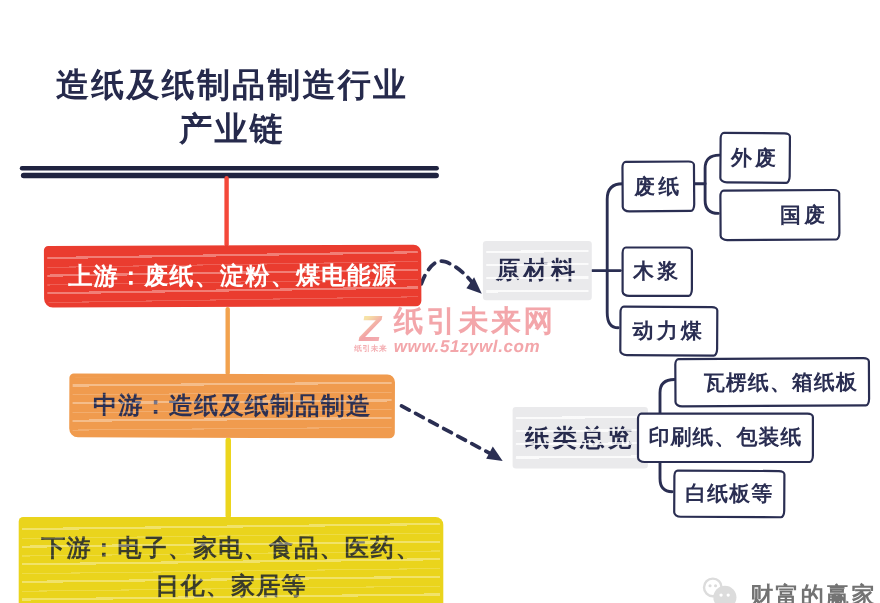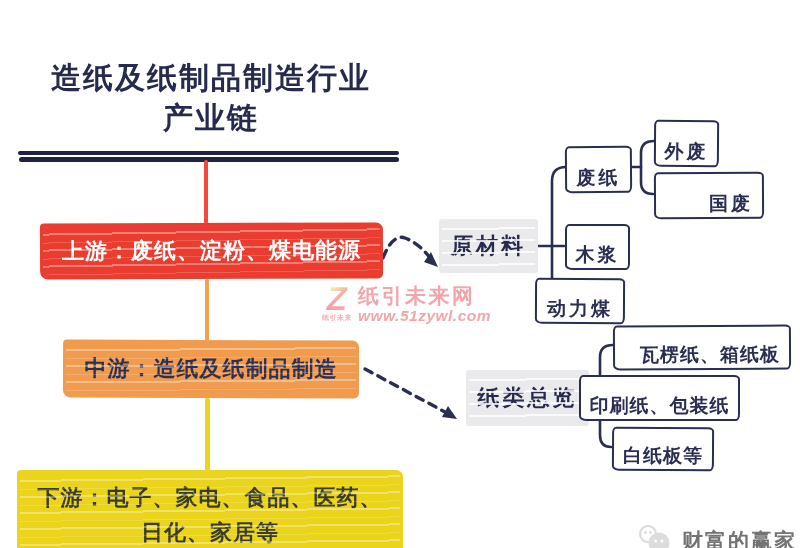--- a/index.html
+++ b/index.html
@@ -27,47 +27,47 @@
     background:repeating-linear-gradient(179.3deg,
       rgba(255,255,255,0) 0 6px, rgba(255,255,255,.34) 6px 8px,
       rgba(255,255,255,0) 8px 15px, rgba(255,255,255,.18) 15px 16px);}
   .box-red{left:40px;top:191px;width:343px;height:56px;background:#ea3c2f;
            color:#ffffff;font-size:22px;transform:rotate(-.2deg);}
   .box-orange{left:63px;top:308px;width:296px;height:58px;background:#f09b4e;
               color:#2c3052;font-size:22px;transform:rotate(.2deg);}
   .box-yellow{left:17px;top:438px;width:386px;height:90px;background:#ead41c;
               color:#3a3c2a;font-size:22px;line-height:35px;flex-direction:column;}
   
-  .node{display:flex;align-items:flex-end;justify-content:center;text-align:center;
+  .node{display:flex;align-items:center;justify-content:center;text-align:center;
         background:#ffffff;border:2.5px solid #2a2e52;font-size:19px;letter-spacing:3px;
         border-radius:4px 6px 4px 7px / 6px 4px 7px 5px;color:#2a2e52;font-family:Liberation Serif, serif;}
   .gray-node{display:flex;align-items:center;justify-content:center;text-align:center;
         background:#eaeaec;font-size:22px;letter-spacing:3px;color:#262a4c;border-radius:3px;}
   .gray-node .streaks{background:repeating-linear-gradient(179.5deg,
       rgba(255,255,255,0) 0 5px, rgba(255,255,255,.8) 5px 7px, rgba(255,255,255,0) 7px 12px);}
   .n-feizhi{left:565px;top:114px;width:63px;height:43px;transform:rotate(-.4deg);}
   .n-waifei{left:654px;top:88px;width:61px;height:43px;transform:rotate(.4deg);}
   .n-guofei{left:654px;top:140px;width:62px;height:43px;transform:rotate(-.3deg);padding-left:44px;}
   .n-mujiang{left:565px;top:192px;width:61px;height:42px;}
-  .n-donglimei{left:535px;top:246px;width:86px;height:42px;transform:rotate(.3deg);}
+  .n-donglimei{left:563px;top:246px;width:86px;height:42px;transform:rotate(.3deg);}
   .n-yuancailiao{left:439px;top:187px;width:99px;height:54px;}
   .n-zhilei{left:466px;top:338px;width:123px;height:56px;}
   .n-waleng{left:613px;top:293px;width:158px;height:41px;letter-spacing:1px;transform:rotate(-.3deg);padding-left:16px;}
   .n-yinshua{left:579px;top:343px;width:157px;height:42px;letter-spacing:1px;}
   .n-baizhi{left:612px;top:395px;width:98px;height:40px;letter-spacing:1px;transform:rotate(.3deg);}
   
   #overlay{position:absolute;left:0;top:0;width:800px;height:548px;pointer-events:none;}
   
   .wm{left:322px;top:252px;display:flex;align-items:flex-start;color:#f3a6aa;}
   .wm-logo{display:flex;flex-direction:column;align-items:center;margin-right:6px;}
   .wm-z{font-size:33px;line-height:30px;font-weight:900;transform:skewX(-10deg);
         background:linear-gradient(135deg,#f6e2a6 20%,#f2a2a6 55%,#f4b0b4);
         -webkit-background-clip:text;background-clip:text;-webkit-text-fill-color:transparent;color:#f2a2a6;}
   .wm-caption{font-size:7px;letter-spacing:.5px;line-height:8px;color:#f4adb1;}
-  .wm-name{font-size:21px;letter-spacing:2.5px;line-height:23px;}
+  .wm-name{font-size:27px;letter-spacing:2.5px;line-height:23px;font-family:Liberation Mono, monospace;}
   .wm-url{font-size:15.5px;letter-spacing:.5px;line-height:17px;font-style:italic;}
   
   .footer-wm{left:636px;top:492px;display:flex;align-items:center;color:#737373;}
   .footer-wm .label{font-size:21px;letter-spacing:2px;margin-left:8px;}
 </style>
 </head>
 <body>
 
 <div id="canvas">
 

